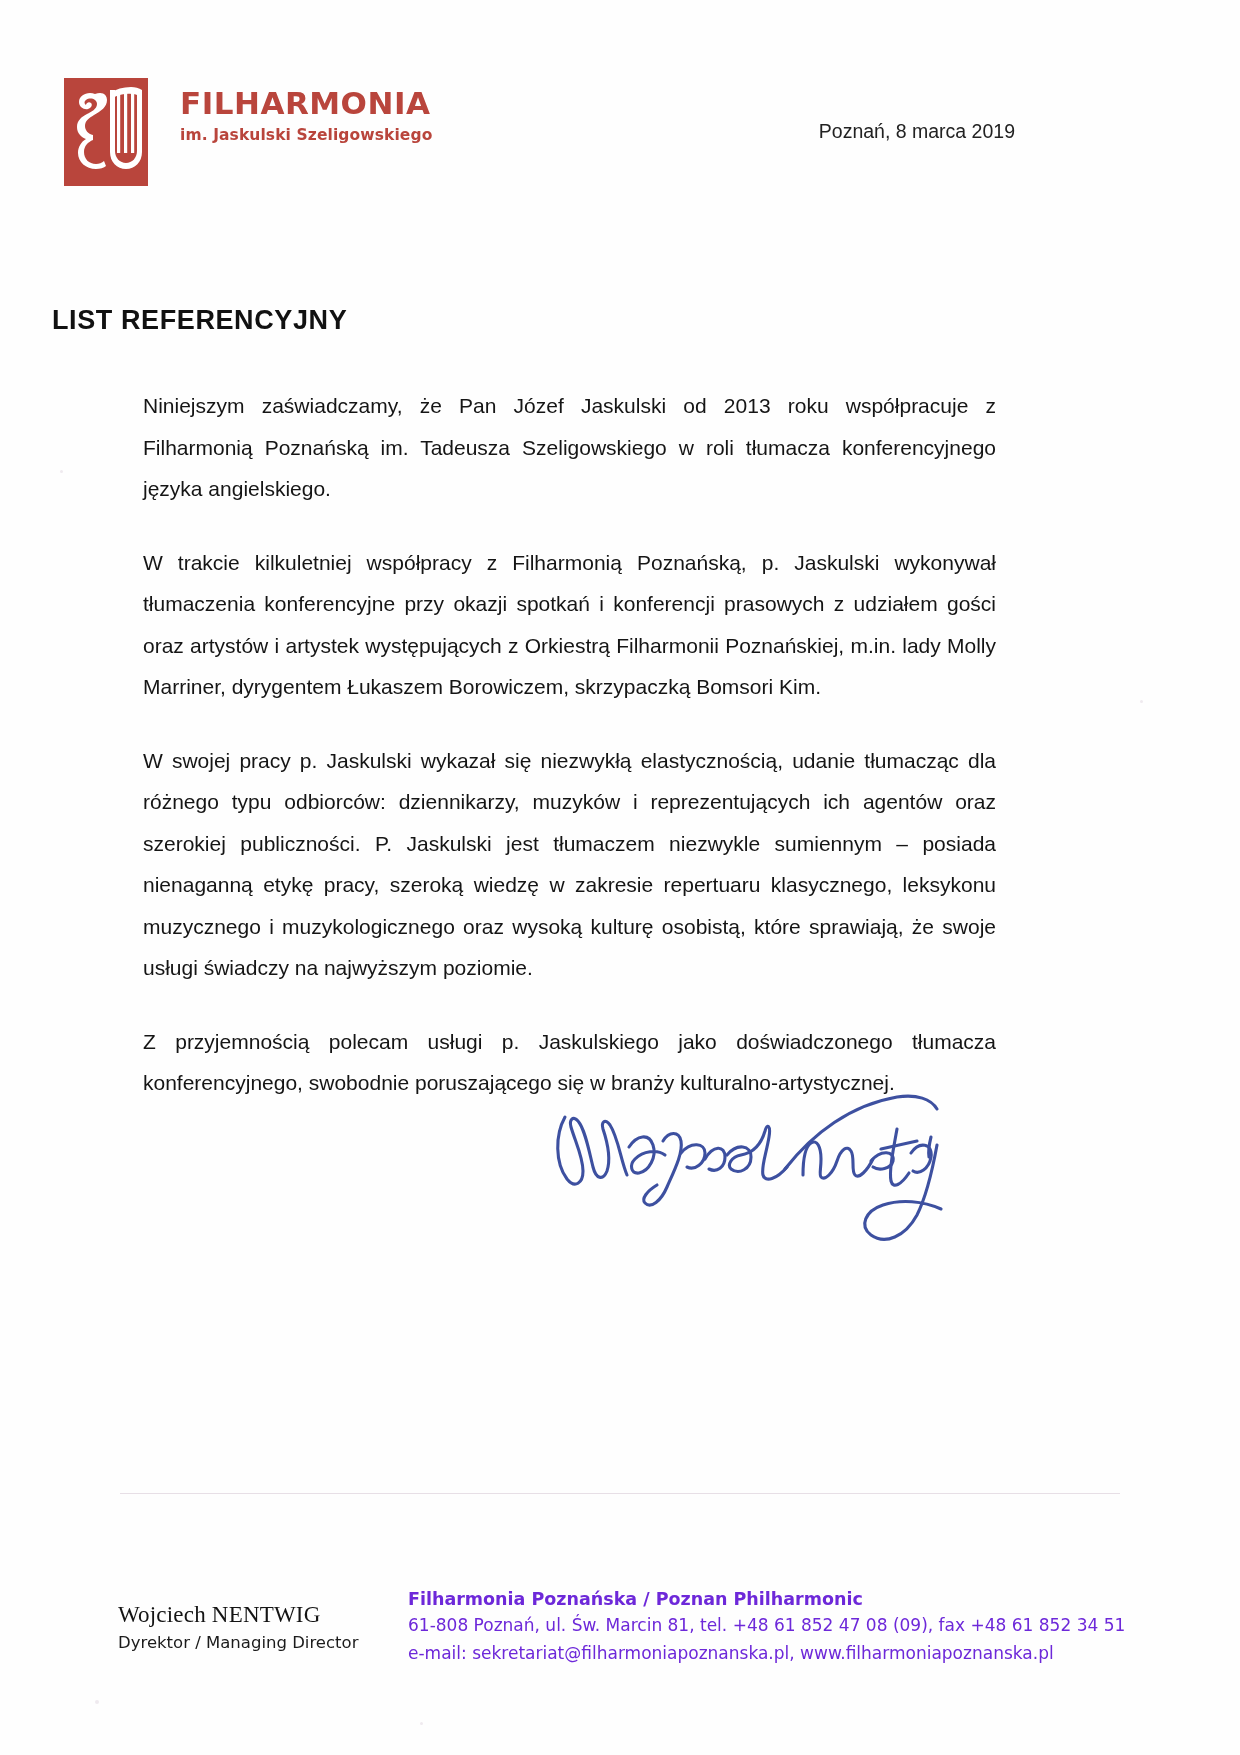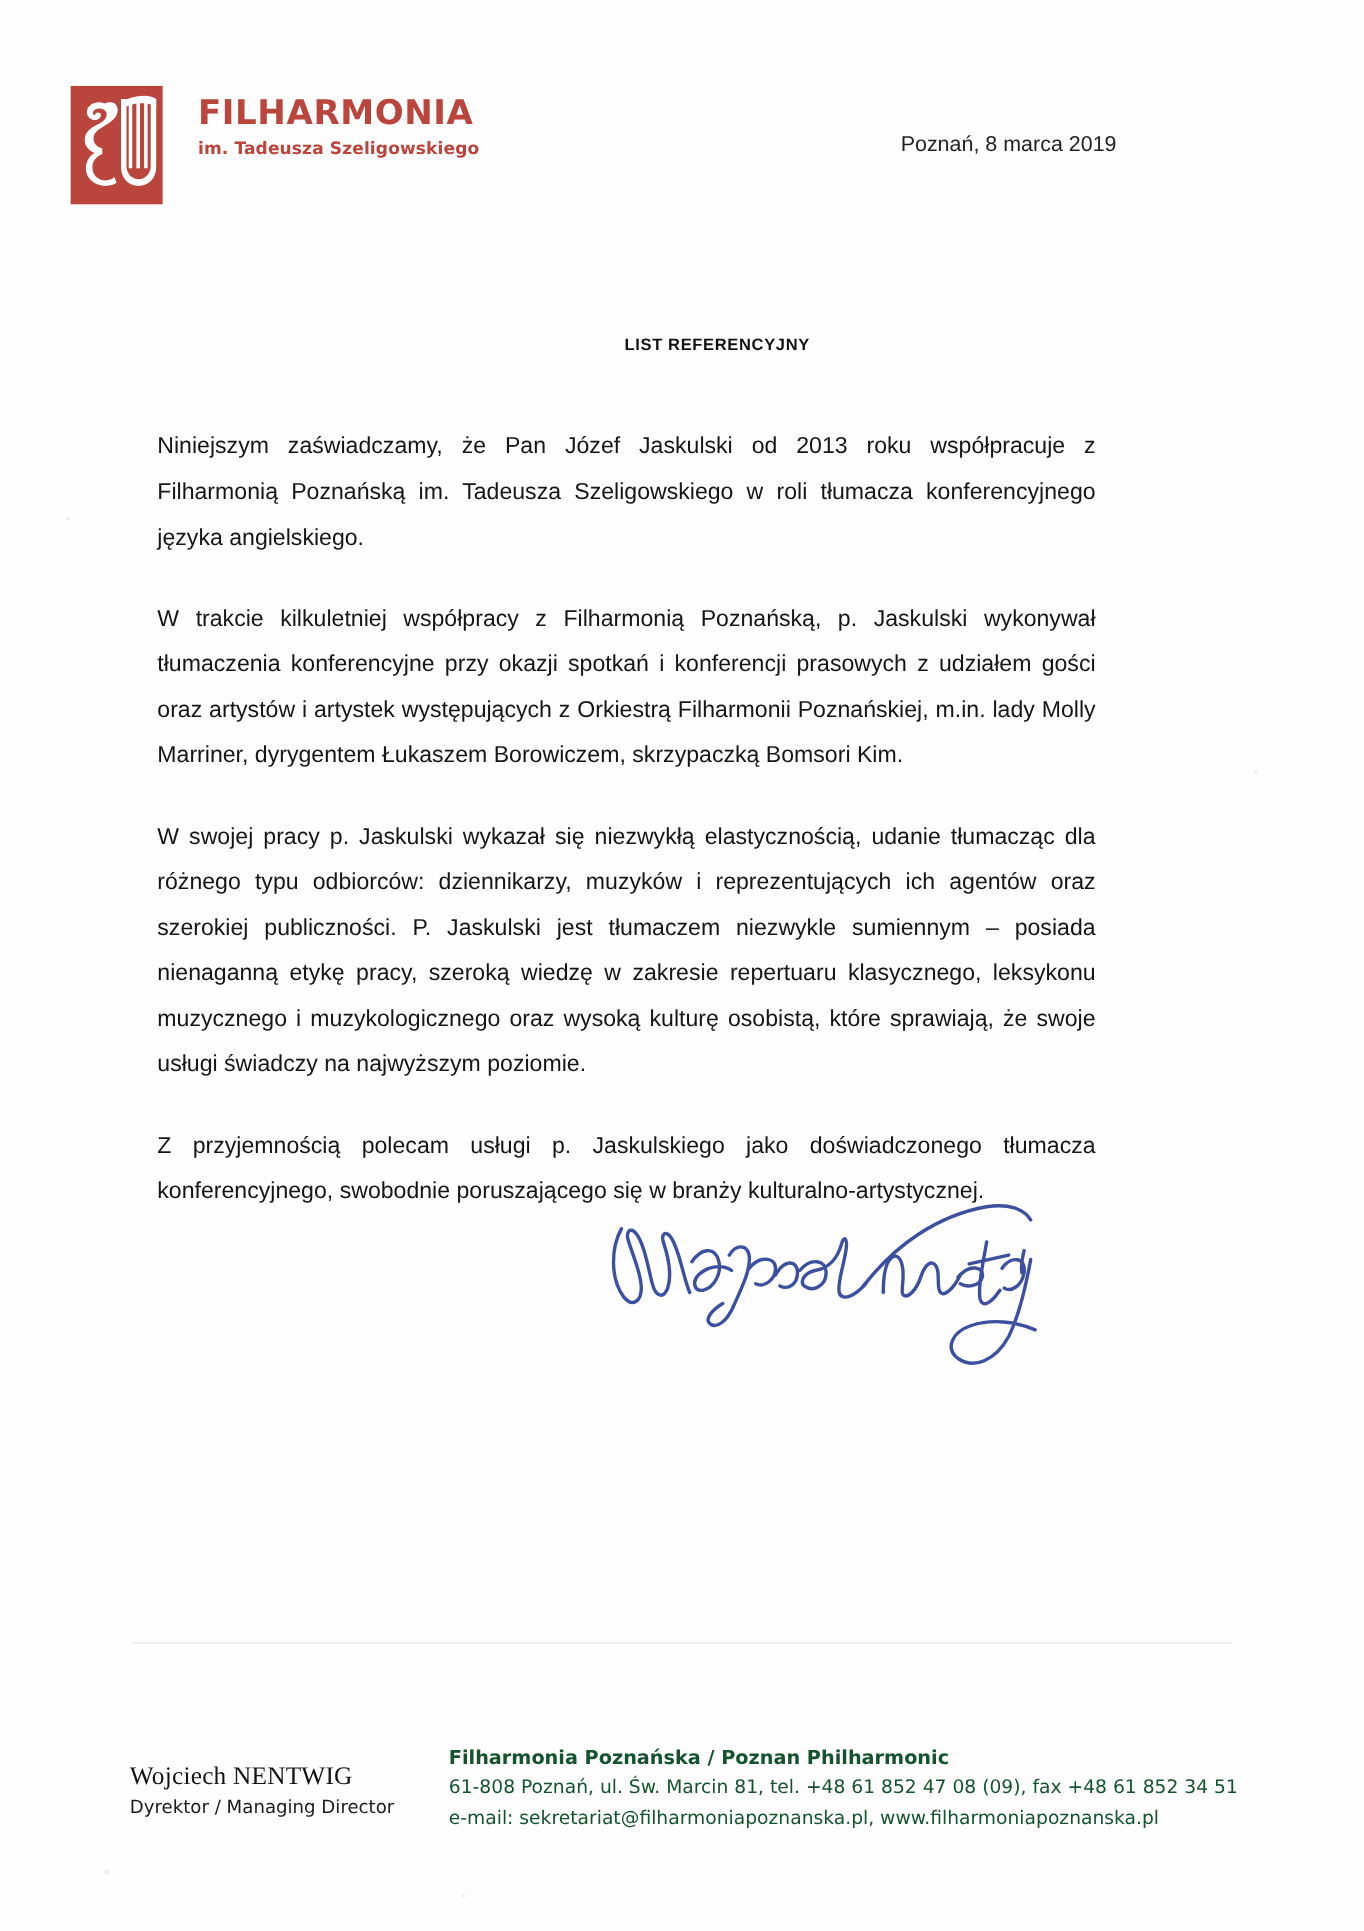--- a/index.html
+++ b/index.html
@@ -74,22 +74,21 @@
     font-size: 19.5px;
     color: #222;
     white-space: nowrap;
   }
 
   
   .doc-title {
     position: absolute;
     top: 305px;
     left: 0; right: 0;
-    text-align: center;
-    font-size: 15px;
+    font-size: 27px;
     font-weight: bold;
     letter-spacing: 0.6px;
     color: #111;
     margin-left: 40px;
   }
   .doc-title span { position: relative; left: 12px; }
 
   
   .body-text {
     position: absolute;
@@ -159,21 +158,21 @@
   }
   .footer-rule {
     width: 2px;
     align-self: stretch;
     background: #a8352f;
     margin-right: 22px;
     min-height: 78px;
   }
   .footer-right {
     font-family: "DejaVu Sans", sans-serif;
-    color: #14532d;
+    color: #6d28d9;
     padding-top: 1px;
   }
   .footer-org {
     font-size: 17.5px;
     font-weight: bold;
     line-height: 1.5;
     white-space: nowrap;
   }
   .footer-addr, .footer-mail {
     font-size: 17px;
@@ -217,21 +216,21 @@
           <rect x="53" y="12" width="3.2" height="63" fill="#ffffff"></rect>
           <rect x="60" y="12" width="3.2" height="63" fill="#ffffff"></rect>
           <rect x="67" y="12" width="3.2" height="63" fill="#ffffff"></rect>
           <path d="M46 22 c6 -5 14 -7 22 -6 c4 0 8 2 10 4 l0 -8 c-3 -2 -7 -3 -11 -3
                    c-8 0 -15 2 -21 6 z" fill="#ffffff"></path>
         </svg>
       </div>
 
       <div class="logo-word">
         <div class="logo-line1">FILHARMONIA</div>
-        <div class="logo-sub">im. Tadeusza Szeligowskiego</div>
+        <div class="logo-sub">im. Jaskulski Szeligowskiego</div>
       </div>
     </div>
 
     <div class="doc-date">Poznań, 8 marca 2019</div>
   </div>
 
   <div class="doc-title">
     <span>LIST REFERENCYJNY</span>
   </div>
 

